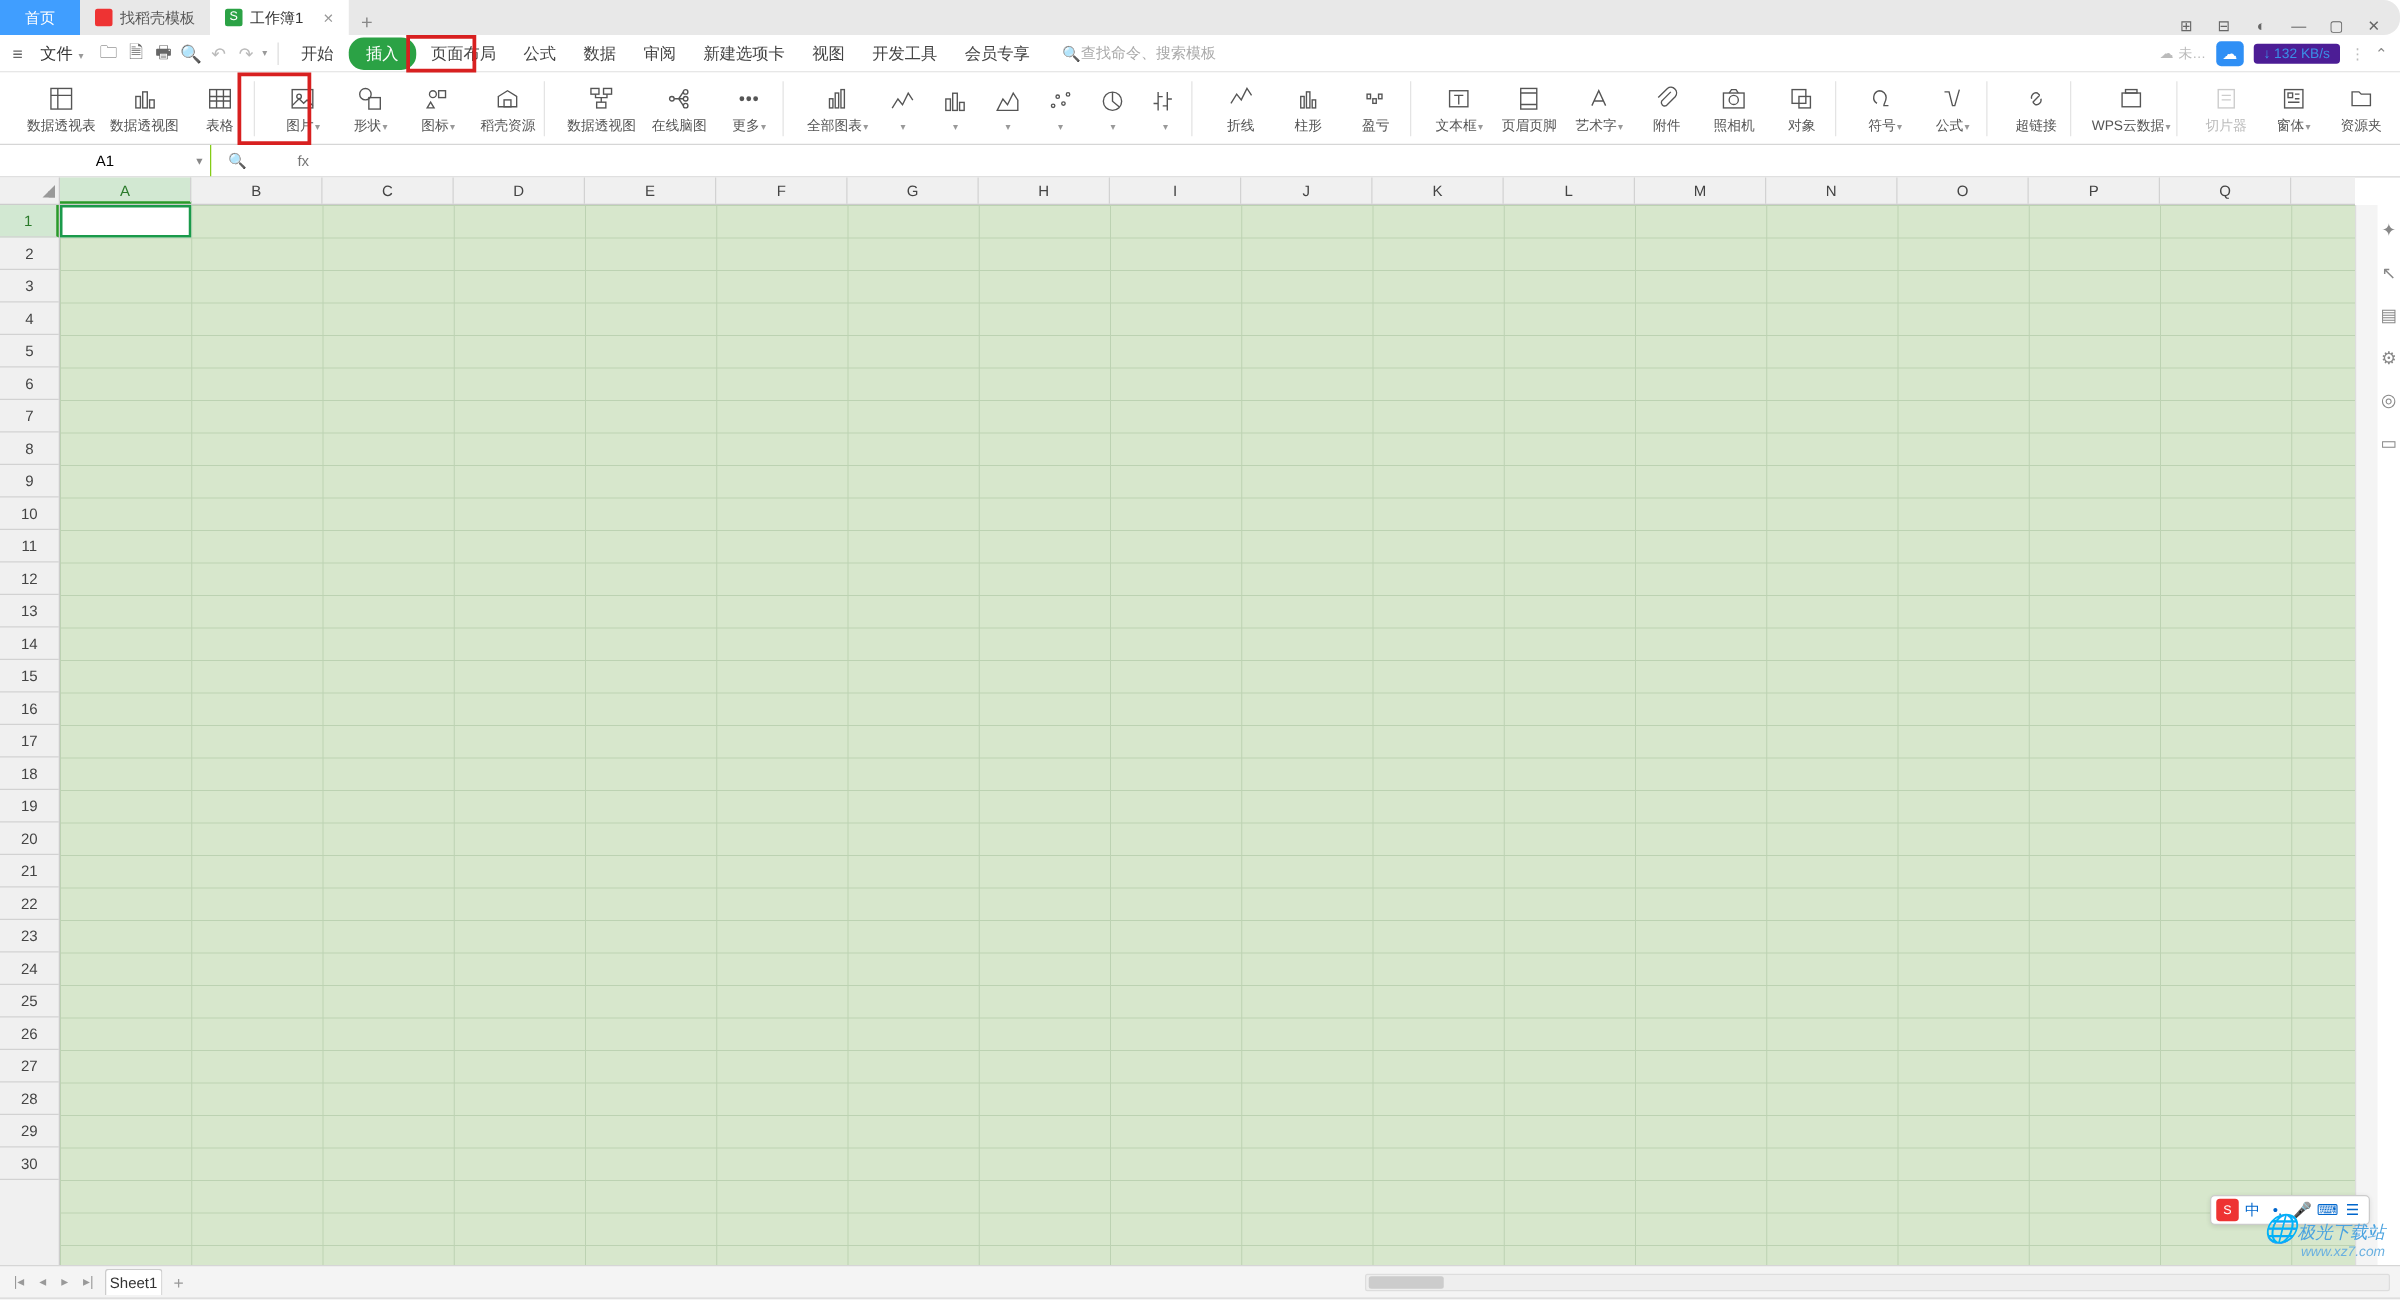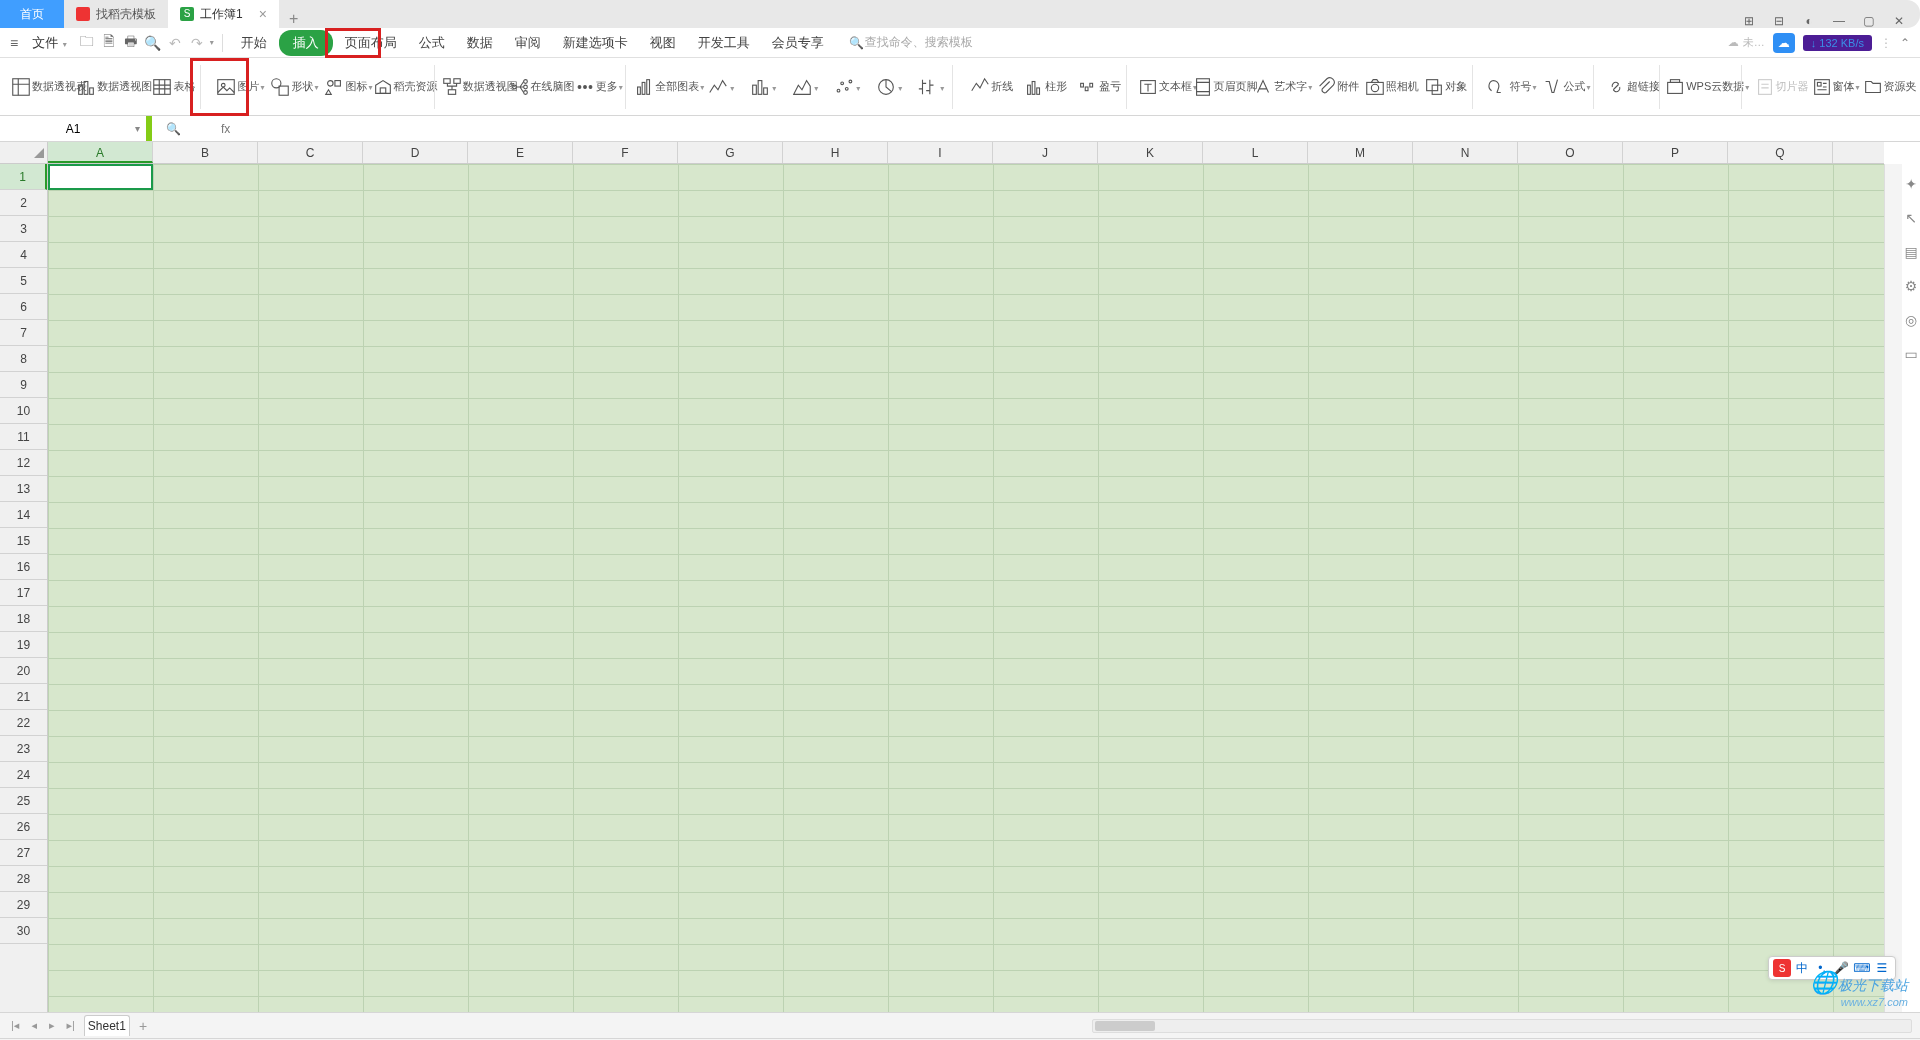--- a/index.html
+++ b/index.html
@@ -19,32 +19,32 @@
 .qat-icon{width:20px;height:20px;display:flex;align-items:center;justify-content:center;color:#666;font-size:14px;}
 .sep{width:1px;height:18px;background:#ddd;margin:0 6px;}
 .menu-item{padding:4px 10px;font-size:13px;color:#444;border-radius:3px;cursor:pointer;}
 .menu-item.active{background:#2ba245;color:#fff;padding:4px 14px;border-radius:12px;}
 .search-box{margin-left:14px;display:flex;align-items:center;color:#aaa;font-size:12px;}
 .right-menu{margin-left:auto;display:flex;align-items:center;gap:8px;}
 .cloud-status{display:flex;align-items:center;gap:4px;color:#bbb;font-size:11px;}
 .cloud-badge{background:#2f8ff5;color:#fff;width:22px;height:20px;border-radius:4px;display:flex;align-items:center;justify-content:center;}
 .speed-badge{background:#4c1d95;color:#3a8ee6;padding:2px 8px;border-radius:3px;font-size:11px;}
 .ribbon{height:58px;background:#fff;border-bottom:1px solid #d6d6d6;display:flex;align-items:center;padding:4px 10px;gap:0;}
-.rbtn{display:flex;flex-direction:row;align-items:center;justify-content:center;min-width:42px;height:50px;padding:2px 6px;cursor:pointer;margin-left:12px;}
+.rbtn{display:flex;flex-direction:column;align-items:center;justify-content:center;min-width:42px;height:50px;padding:2px 6px;cursor:pointer;margin-left:12px;}
 .rbtn .ricon{height:28px;display:flex;align-items:center;justify-content:center;color:#555;}
 .rbtn .ricon svg{width:22px;height:22px;stroke:#555;fill:none;stroke-width:1.2;}
 .rbtn .rlabel{font-size:11px;color:#555;white-space:nowrap;}
 .rbtn.disabled .rlabel{color:#bbb;}
 .rbtn.disabled .ricon svg{stroke:#ccc;}
 .rsep{width:1px;height:44px;background:#e4e4e4;margin:0 6px;}
 .highlight-box{position:absolute;border:3px solid #d82020;pointer-events:none;z-index:50;}
 .hb1{left:325px;top:28px;width:56px;height:30px;}
 .hb2{left:190px;top:58px;width:59px;height:58px;}
 .formula-bar{height:26px;background:#fff;border-bottom:1px solid #d6d6d6;display:flex;align-items:center;}
-.name-box{width:152px;height:100%;border-right:6px solid #84cc16;display:flex;align-items:center;justify-content:center;position:relative;}
+.name-box{width:169px;height:100%;border-right:1px solid #84cc16;display:flex;align-items:center;justify-content:center;position:relative;}
 .name-box input{width:120px;border:none;text-align:center;font-size:12px;outline:none;}
 .name-box .dd{position:absolute;right:6px;color:#888;font-size:10px;}
 .fx-area{display:flex;align-items:center;gap:10px;padding:0 14px;color:#777;}
 .grid-wrap{position:relative;height:870px;display:flex;}
 .corner{width:48px;height:22px;background:#f0f0f0;border-right:1px solid #ccc;border-bottom:1px solid #ccc;position:absolute;left:0;top:0;display:flex;align-items:center;justify-content:flex-end;padding-right:3px;}
 .corner::after{content:"";border:5px solid transparent;border-right-color:#999;border-bottom-color:#999;}
 .col-headers{position:absolute;left:48px;top:0;right:36px;height:22px;display:flex;background:#f0f0f0;border-bottom:1px solid #ccc;}
 .colh{flex:0 0 105px;text-align:center;line-height:22px;font-size:12px;color:#444;border-right:1px solid #d2d2d2;}
 .colh.sel{background:#d2e8d2;color:#2a7a2a;border-bottom:2px solid #2a9a2a;}
 .row-headers{position:absolute;left:0;top:22px;width:48px;bottom:0;background:#f0f0f0;border-right:1px solid #ccc;}

